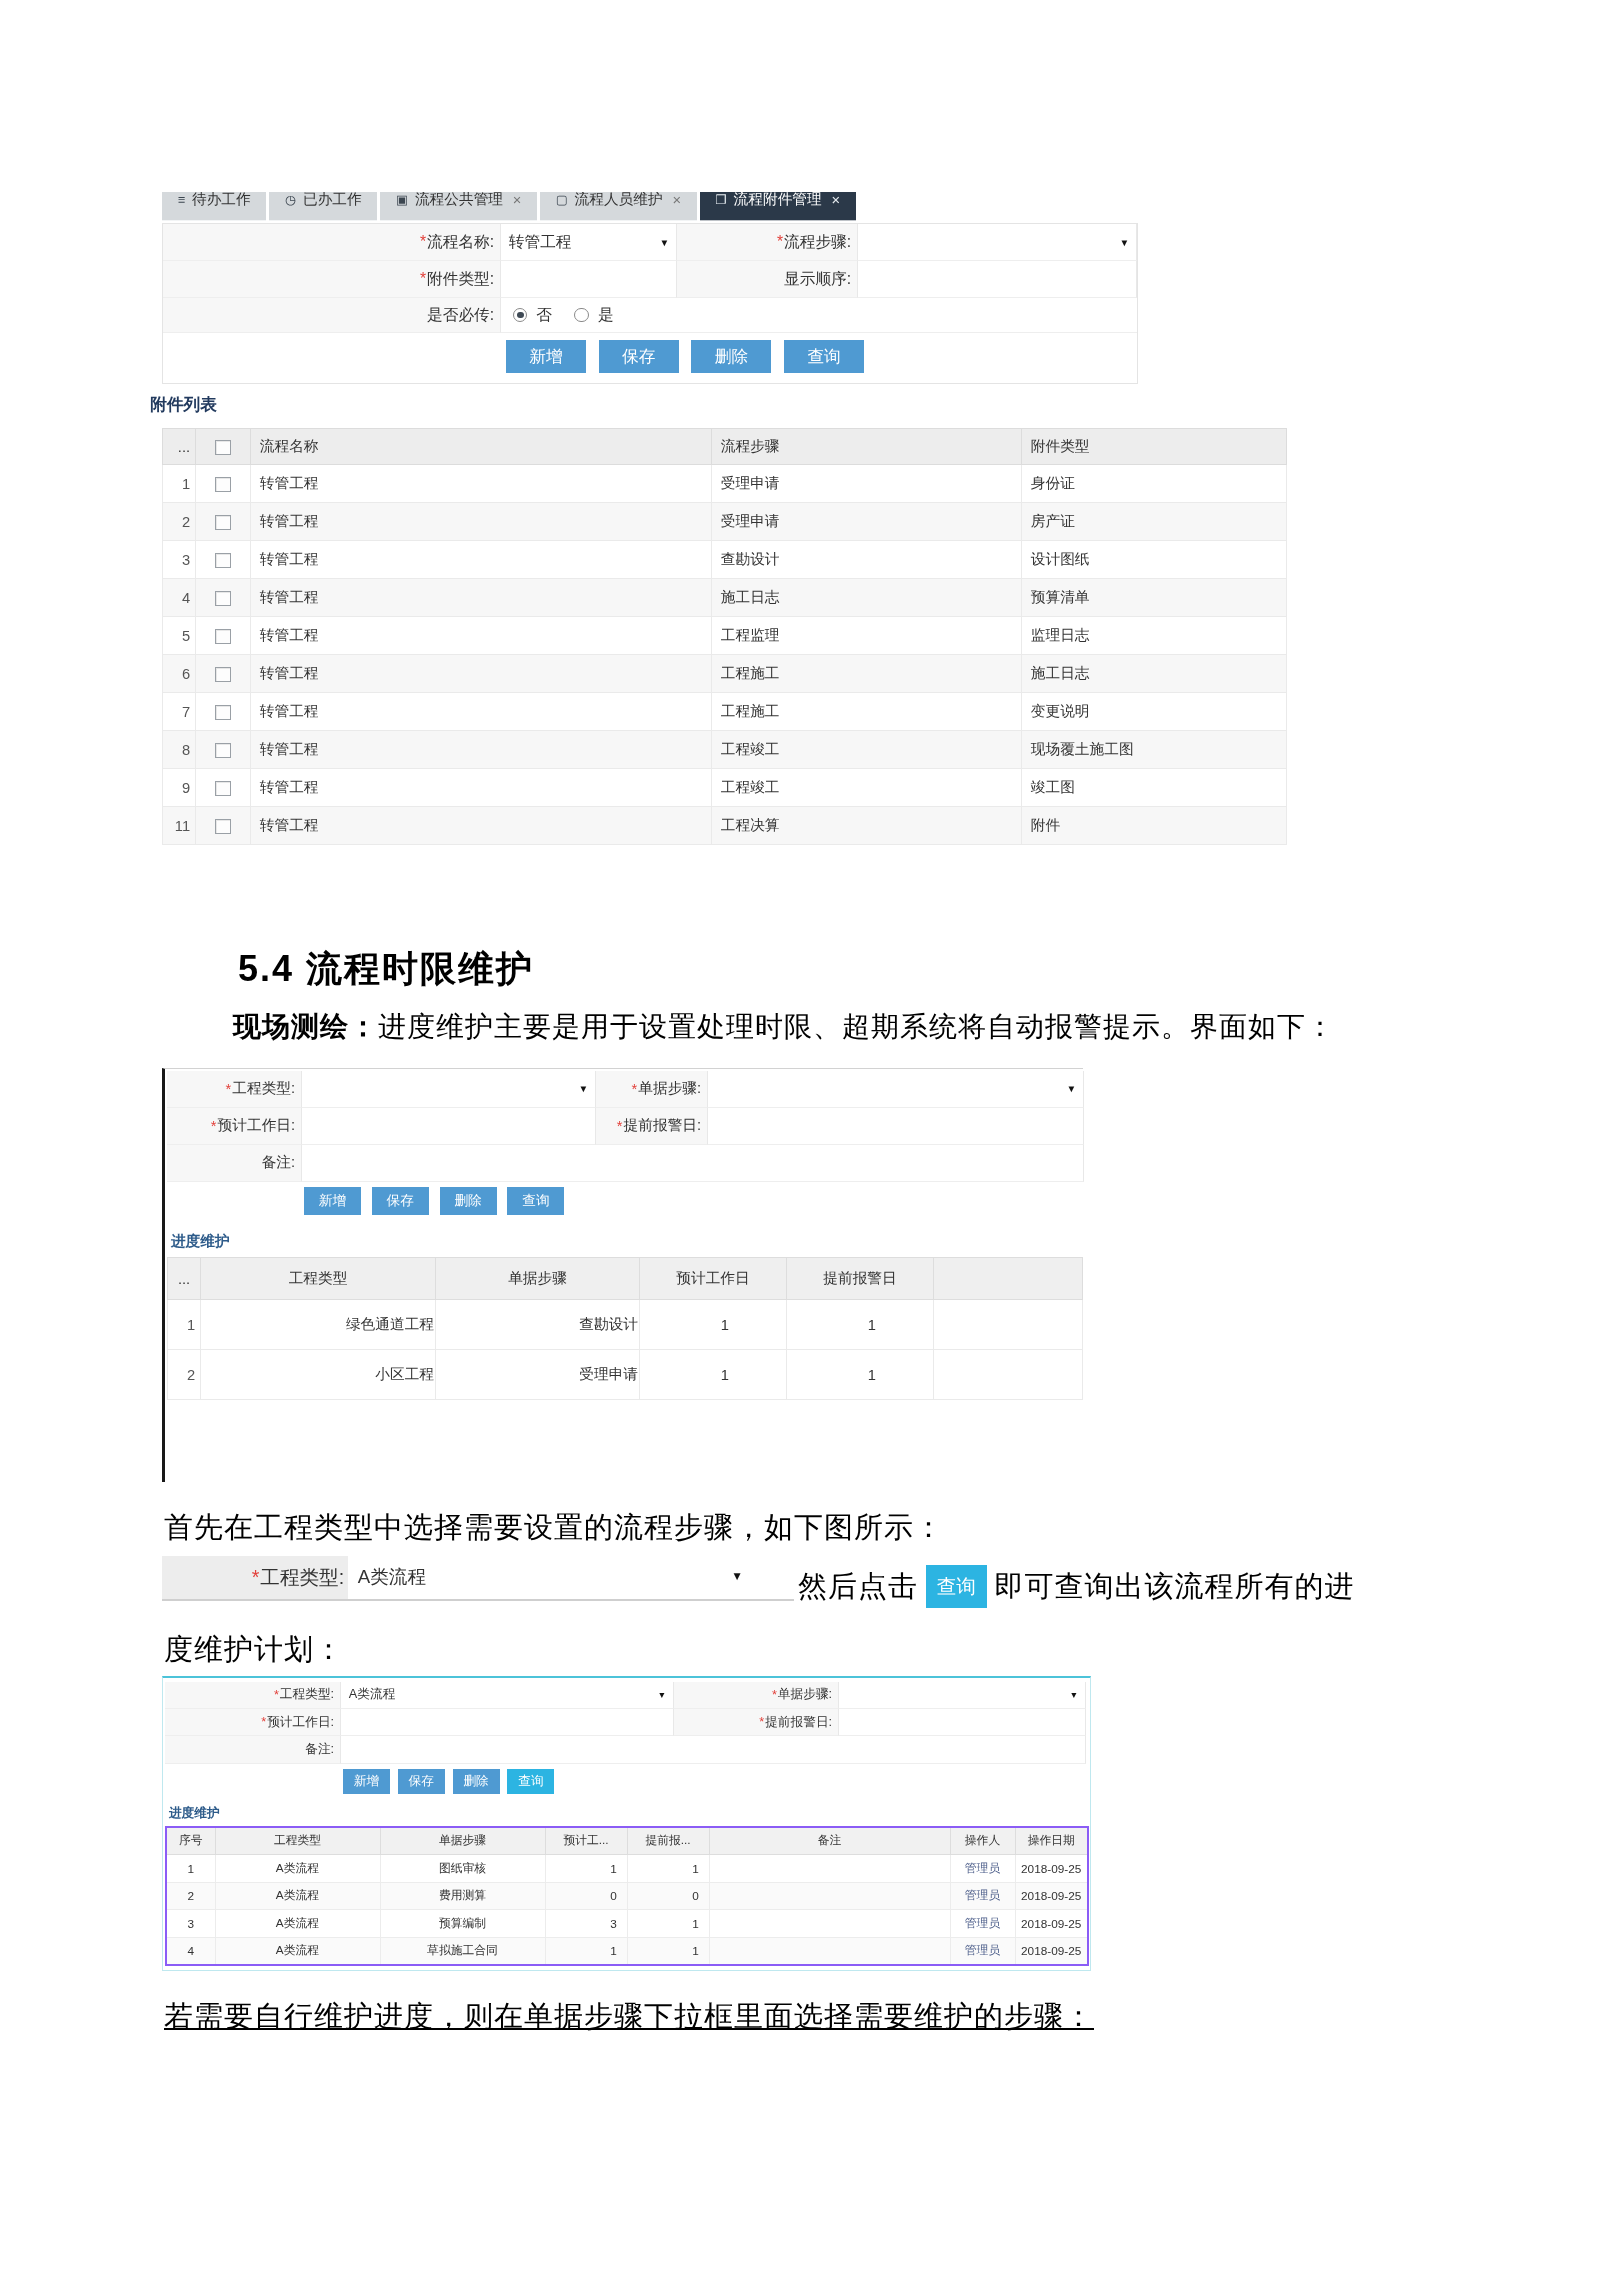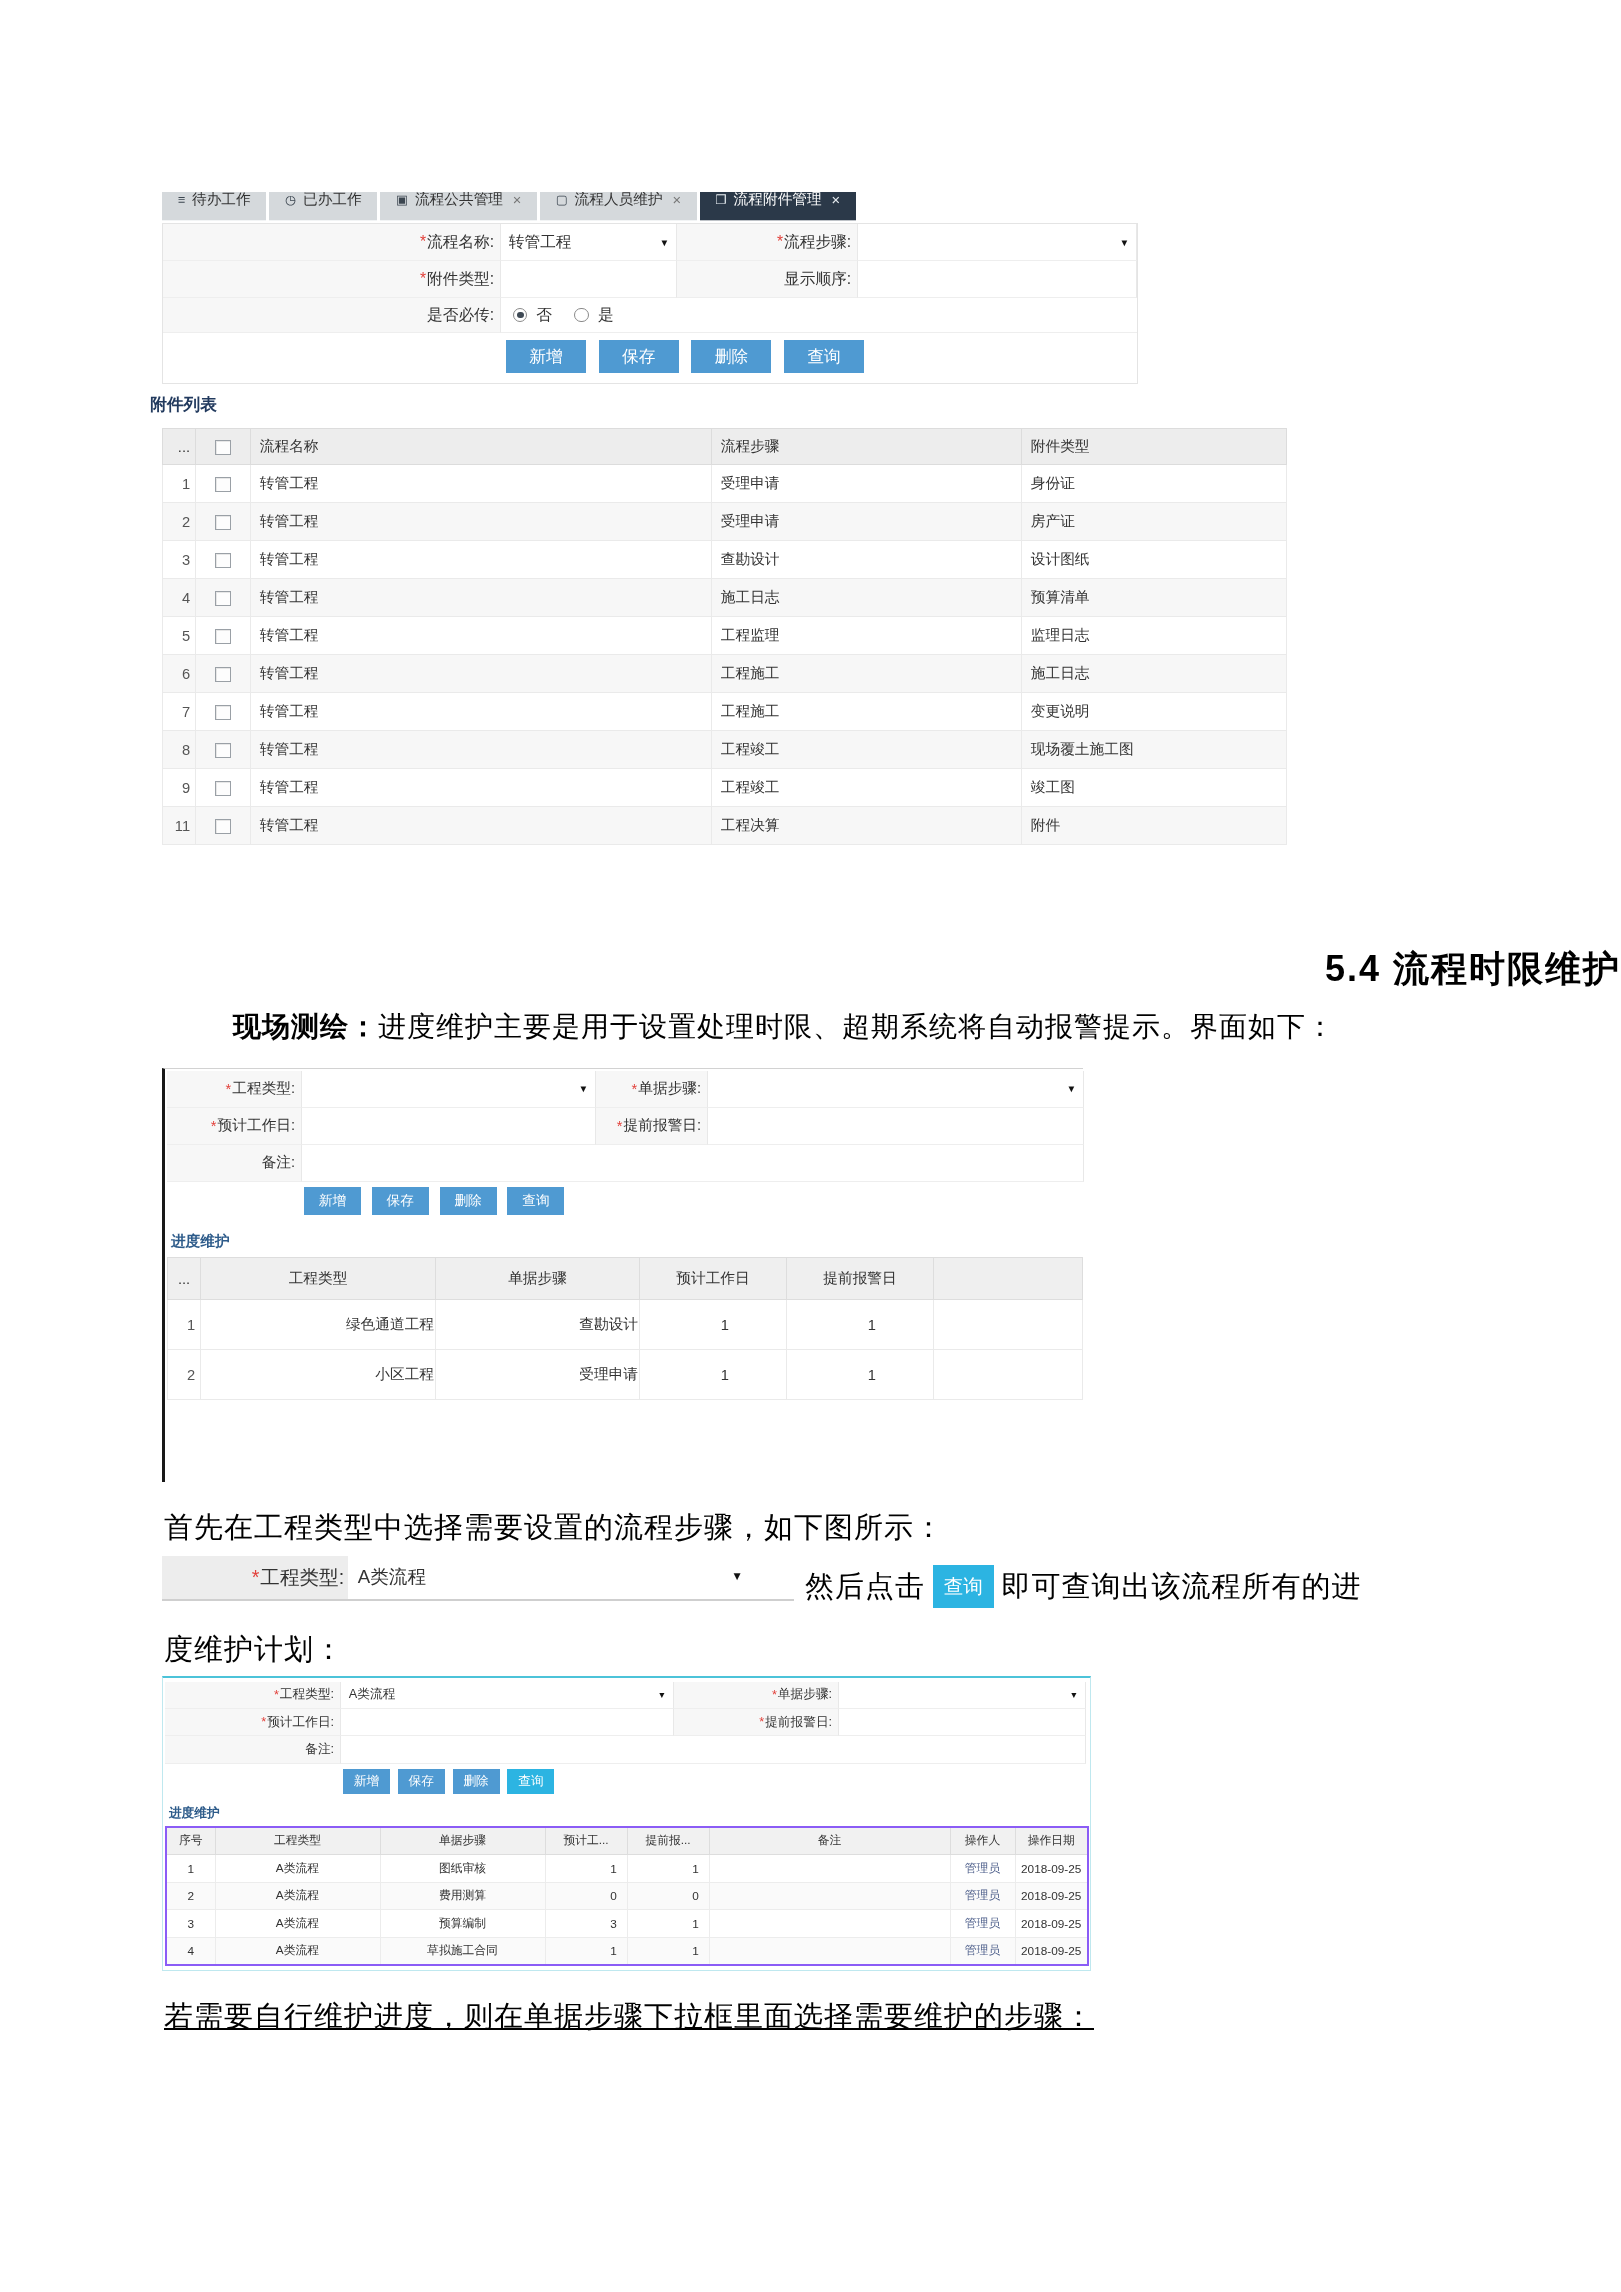--- a/index.html
+++ b/index.html
@@ -33,21 +33,21 @@
   table{border-collapse:collapse;table-layout:fixed;}
   .t1{width:1123px;margin-top:11.8px;font-size:14.7px;}
   .t1 th{background:#ededed;border:1px solid #dcdcdc;height:35px;font-weight:normal;text-align:left;padding:0 0 0 8.8px;color:#333;}
   .t1 td{border:1px solid #eaeaea;height:37px;padding:0 0 0 8.8px;background:#fff;}
   .t1 tbody tr:nth-child(even) td{background:#f7f7f7;}
   .cnum{text-align:right !important;padding:0 4.9px 0 0 !important;color:#555;}
   .ccb{text-align:center !important;padding:0 !important;}
   .cb{display:inline-block;width:13.7px;height:13.7px;border:1px solid #9aa0a6;background:#fdfdfd;box-shadow:inset 1px 1px 0 #e7e7e7;vertical-align:middle;}
 
   
-  .heading{font-size:36px;font-weight:bold;color:#000;margin:100px 0 0 76px;letter-spacing:2px;font-family:"Liberation Sans",sans-serif;text-align:right;}
+  .heading{font-size:36px;font-weight:bold;color:#000;margin:100px 0 0 76px;letter-spacing:2px;font-family:"Liberation Sans",sans-serif;}
   .para{font-family:"Liberation Serif",serif;font-size:29px;color:#000;margin:2px;letter-spacing:1px;}
   .p-feat{margin:13.7px 0 0 71px;font-size:28px;}
   .p-feat b{letter-spacing:1px;}
   .p-first{margin-top:25.5px;}
   .p-wrap{margin-top:29px;}
   .p-last{margin-top:25.5px;text-decoration:underline;}
 
   
   .shot2{width:921px;margin-top:21.6px;border-left:3.9px solid #181818;border-top:1px solid #d2d2d2;box-sizing:border-box;padding-left:2px;background:#fff;}
   .f2 .frow{height:37px;}
@@ -61,21 +61,21 @@
   .t2 td{border:1px solid #eaeaea;height:47px;text-align:right;background:#fff;}
   .t2 .cr{text-align:right;padding-right:57px;}
   .empty2{height:82px;}
 
   
   .inlinerow{display:flex;align-items:flex-end;margin-top:7.8px;}
   .ishot{display:flex;width:632px;height:45px;border-bottom:2px solid #cfcfcf;box-sizing:border-box;}
   .ishot .il{width:186px;background:#ededed;display:flex;align-items:center;justify-content:flex-end;font-size:19.6px;color:#333;padding-right:3.9px;box-sizing:border-box;}
   .ishot .iv{flex:1;background:#fff;display:flex;align-items:center;padding-left:9.8px;font-size:18.6px;color:#333;position:relative;}
   .ishot .icaret{position:absolute;right:51px;top:13.7px;font-size:11.8px;color:#111;}
-  .then{font-family:"Liberation Serif",serif;font-size:29px;color:#000;letter-spacing:1px;display:flex;align-items:center;margin-left:11px;margin-bottom:-7.8px;}
+  .then{font-family:"Liberation Serif",serif;font-size:29px;color:#000;letter-spacing:1px;display:flex;align-items:center;margin-left:4px;margin-bottom:-7.8px;}
   .qbtn{display:inline-flex;align-items:center;justify-content:center;width:61px;height:43px;background:#2cb4e2;color:#fff;font-size:19.6px;font-family:"Liberation Sans",sans-serif;margin:0 7.8px;letter-spacing:0;}
 
   
   .shot3{width:929px;margin-top:5.9px;border:1px solid #bfe8ef;border-top:2px solid #4cc3d9;box-sizing:border-box;background:#fff;padding:2px 2px 3.9px 2px;}
   .f3 .frow{height:27.4px;}
   .f3 .fl{font-size:12.7px;} .f3 .ff{font-size:12.7px;}
   .f3 .fl1{width:176px;} .f3 .ff1{width:333px;} .f3 .fl2{width:165px;} .f3 .ff2{flex:1;}
   .f3 .caret{font-size:8.8px;}
   .btnrow3{display:flex;gap:7.8px;background:#fff;padding:4.9px 0 6.9px 178px;}
   .btn.tiny{width:47px;height:25.5px;font-size:12.7px;}

